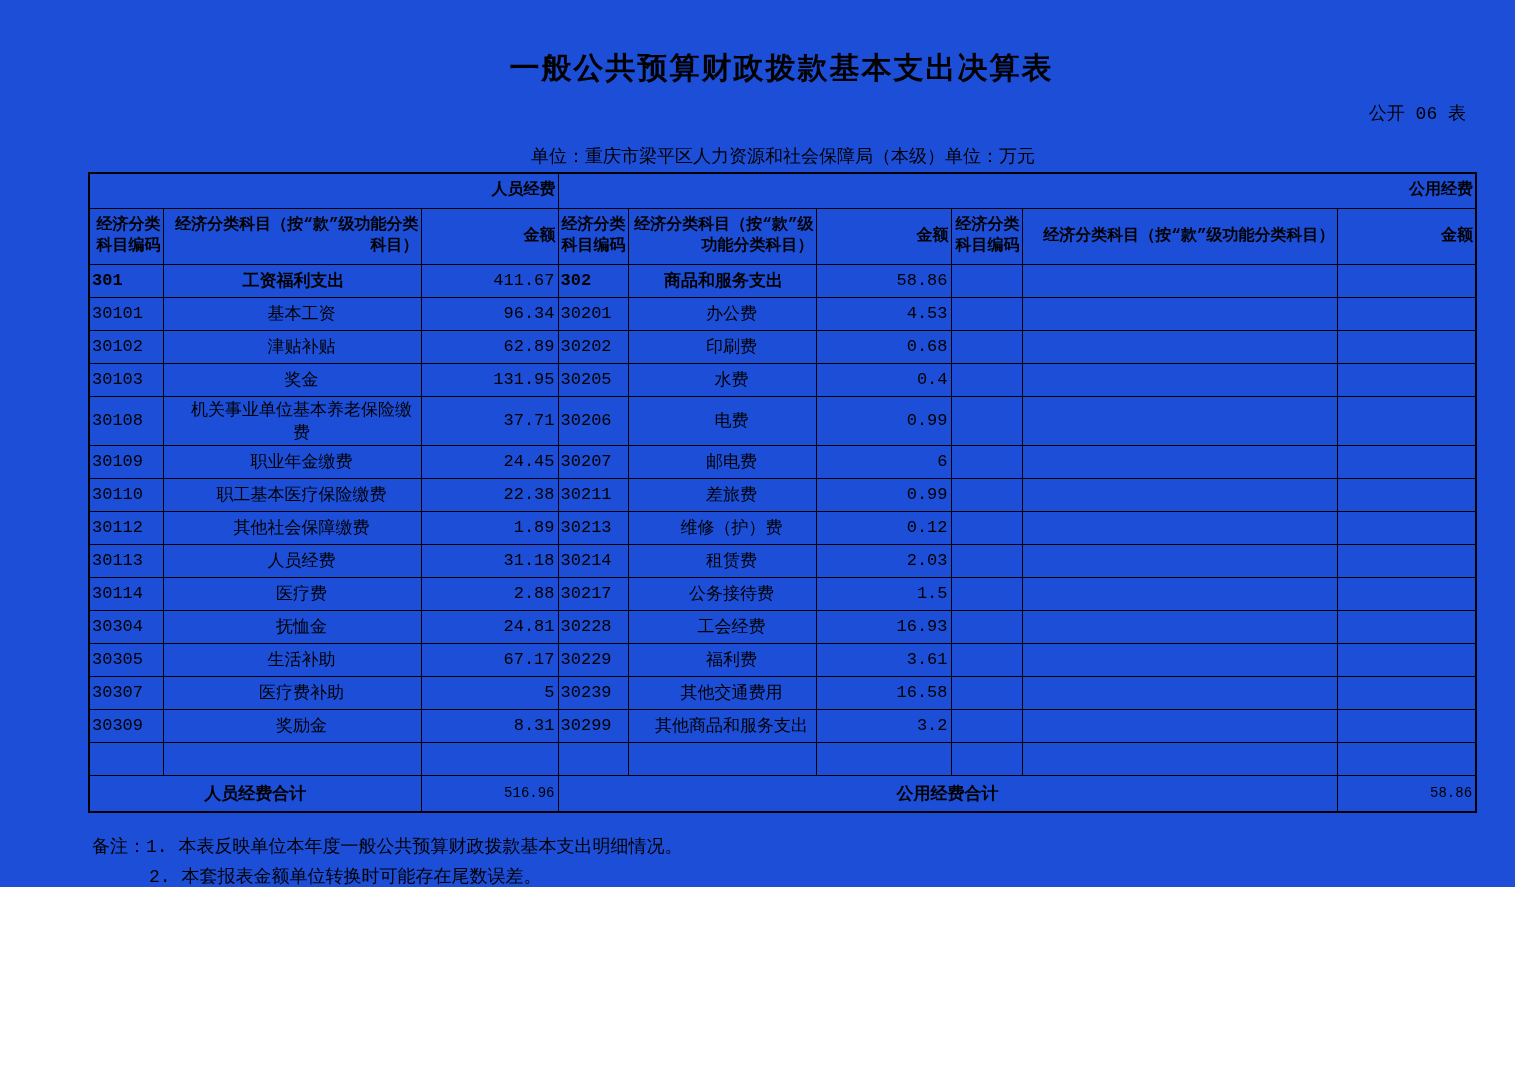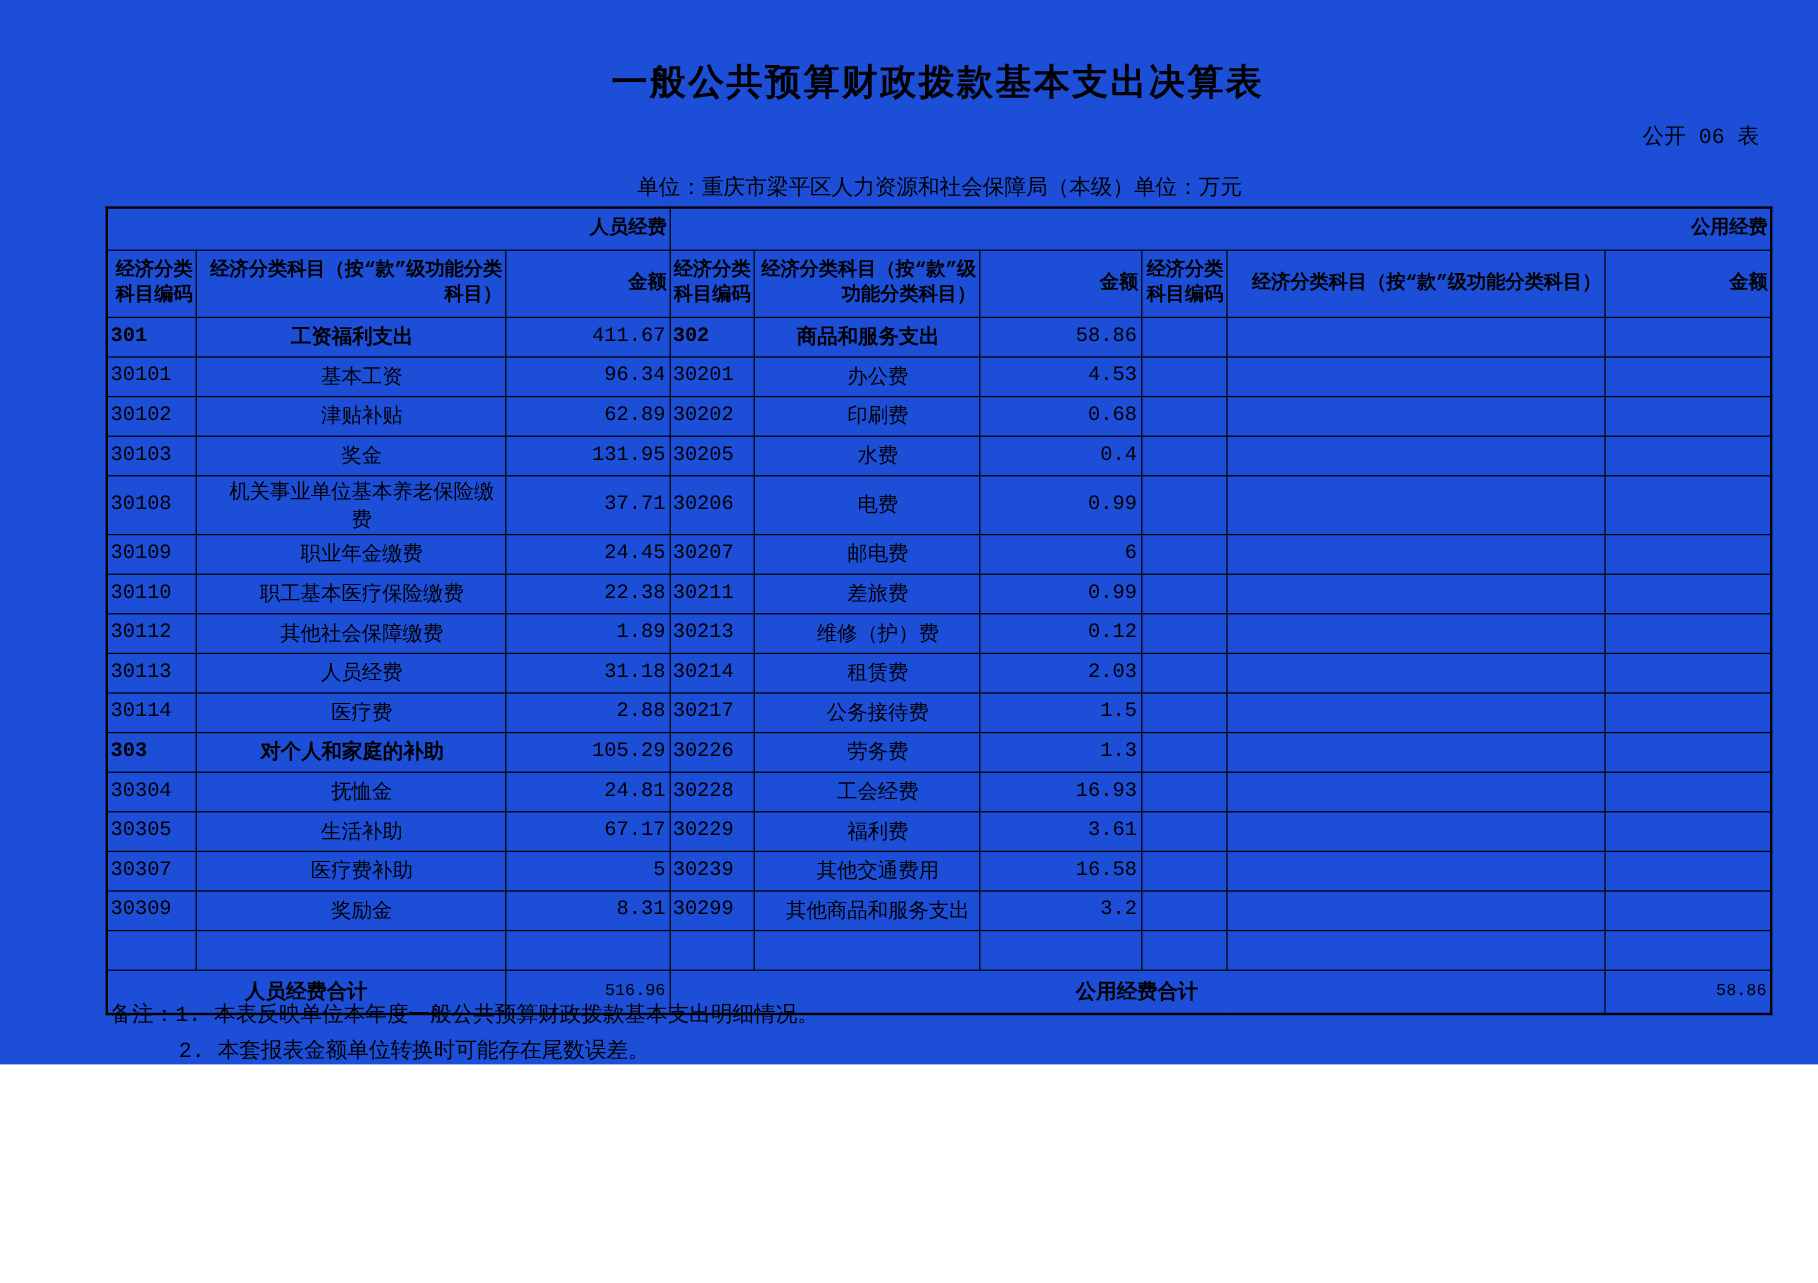--- a/index.html
+++ b/index.html
@@ -198,31 +198,20 @@
           <td class="name">医疗费</td>
           <td class="amt">2.88</td>
           <td class="code">30217</td>
           <td class="name">公务接待费</td>
           <td class="amt">1.5</td>
           <td class="code"></td>
           <td class="name"></td>
           <td class="amt"></td>
         </tr>
         <tr>
-          <td class="code cat">303</td>
-          <td class="name cat">对个人和家庭的补助</td>
-          <td class="amt">105.29</td>
-          <td class="code">30226</td>
-          <td class="name">劳务费</td>
-          <td class="amt">1.3</td>
-          <td class="code"></td>
-          <td class="name"></td>
-          <td class="amt"></td>
-        </tr>
-        <tr>
           <td class="code">30304</td>
           <td class="name">抚恤金</td>
           <td class="amt">24.81</td>
           <td class="code">30228</td>
           <td class="name">工会经费</td>
           <td class="amt">16.93</td>
           <td class="code"></td>
           <td class="name"></td>
           <td class="amt"></td>
         </tr>

